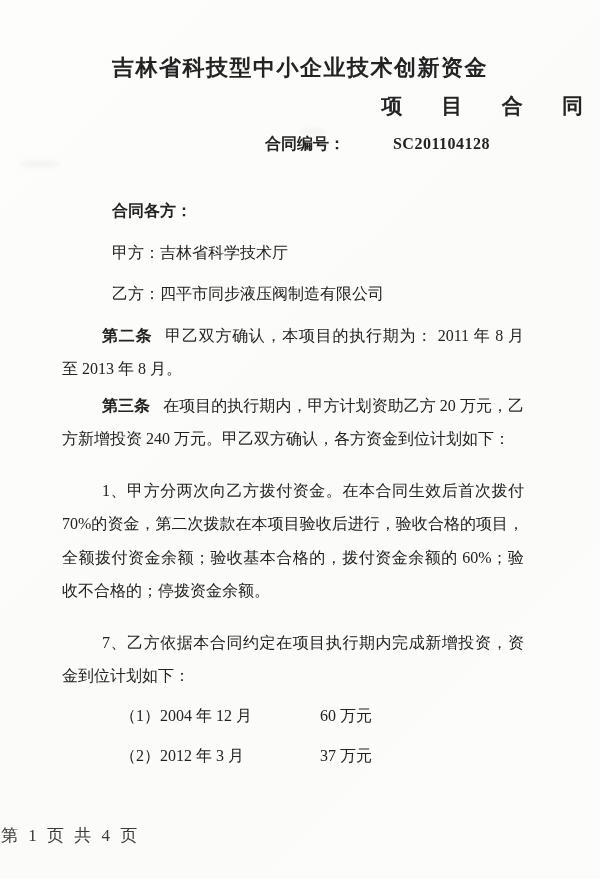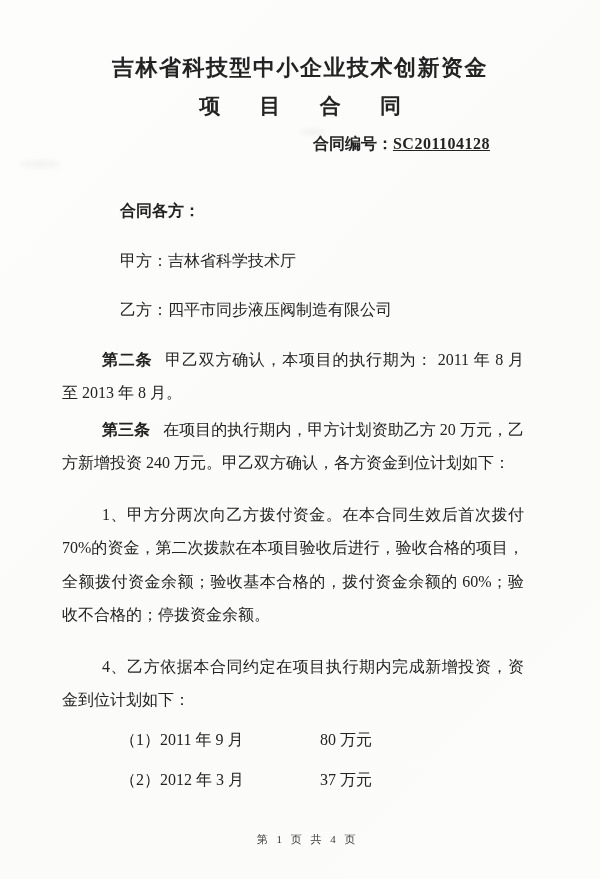--- a/index.html
+++ b/index.html
@@ -19,75 +19,75 @@
   .title1 {
     padding-top: 52px;
     text-align: center;
     font-size: 22px;
     font-weight: bold;
     letter-spacing: 1.5px;
     line-height: 32px;
   }
   .title2 {
     margin-top: 7px;
-    text-align: center;
+    text-align: right;
     font-size: 21px;
     font-weight: bold;
     letter-spacing: 17px;
     text-indent: 17px;
     line-height: 30px;
   }
 
   .contract-no {
     margin-top: 11px;
     text-align: right;
     padding-right: 110px;
     font-size: 16px;
     font-weight: bold;
     line-height: 24px;
   }
   .contract-no .num {
     font-family: "Liberation Serif", "DejaVu Serif", serif;
-    text-decoration: underline;
     letter-spacing: 0.5px;
+    margin-left: 48px;
   }
 
   .doc-body {
     margin: 38px 76px 0 62px;
     font-size: 16px;
     line-height: 33.5px;
     text-align: justify;
   }
 
   .indent1 { padding-left: 42px; }
 
-  .parties p { margin: 16px; font-family: Liberation Serif, serif; }
+  .parties p { margin: 8px; font-family: Liberation Serif, serif; }
   .parties .heading { font-weight: bold; }
 
   .clause { text-indent: 40px; margin-top: 3px; }
   .clause .clabel { font-weight: bold; margin-right: 13px; }
 
   .item { text-indent: 40px; margin-top: 18px; }
 
   .sched-row {
     display: flex;
     padding-left: 58px;
     margin-top: 6px;
     line-height: 34px;
   }
   .sched-date { width: 200px; }
   .sched-amount { }
 
   .footer {
     position: absolute;
-    left: 15px;
+    left: 1px;
     right: 0;
     bottom: 32px;
-    text-align: center;
-    font-size: 11px;
+    text-align: left;
+    font-size: 17px;
     letter-spacing: 3px;
     color: #3a3a3a;
   }
 
   .smudge {
     position: absolute;
     width: 26px; height: 8px;
     background: rgba(120,120,120,0.06);
     border-radius: 50%;
     filter: blur(2px);
@@ -121,25 +121,25 @@
 
     <p class="clause">
       <span class="clabel">第二条</span><span>甲乙双方确认，本项目的执行期为： 2011 年 8 月 至 2013 年 8 月。</span>
     </p>
 
     <p class="clause">
       <span class="clabel">第三条</span><span>在项目的执行期内，甲方计划资助乙方 20 万元，乙方新增投资 240  万元。甲乙双方确认，各方资金到位计划如下：</span>
     </p>
 
     <p class="item">1、甲方分两次向乙方拨付资金。在本合同生效后首次拨付 70%的资金，第二次拨款在本项目验收后进行，验收合格的项目，全额拨付资金余额；验收基本合格的，拨付资金余额的 60%；验收不合格的；停拨资金余额。</p>
-    <p class="item">4、乙方依据本合同约定在项目执行期内完成新增投资，资金到位计划如下：</p>
+    <p class="item">7、乙方依据本合同约定在项目执行期内完成新增投资，资金到位计划如下：</p>
 
     <div class="sched-row">
-      <span class="sched-date">（1）2011 年 9 月</span>
-      <span class="sched-amount">80 万元</span>
+      <span class="sched-date">（1）2004 年 12 月</span>
+      <span class="sched-amount">60 万元</span>
     </div>
     <div class="sched-row">
       <span class="sched-date">（2）2012 年 3 月</span>
       <span class="sched-amount">37  万元</span>
     </div>
 
   </div>
 
   <div class="footer">第 1 页 共 4 页</div>
 

